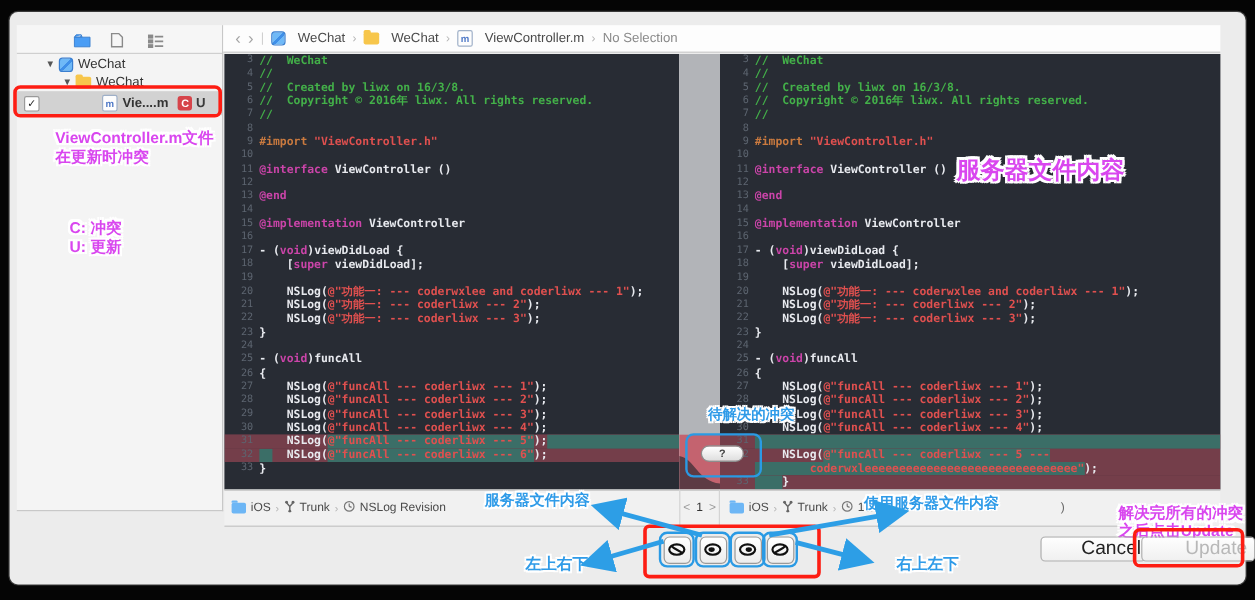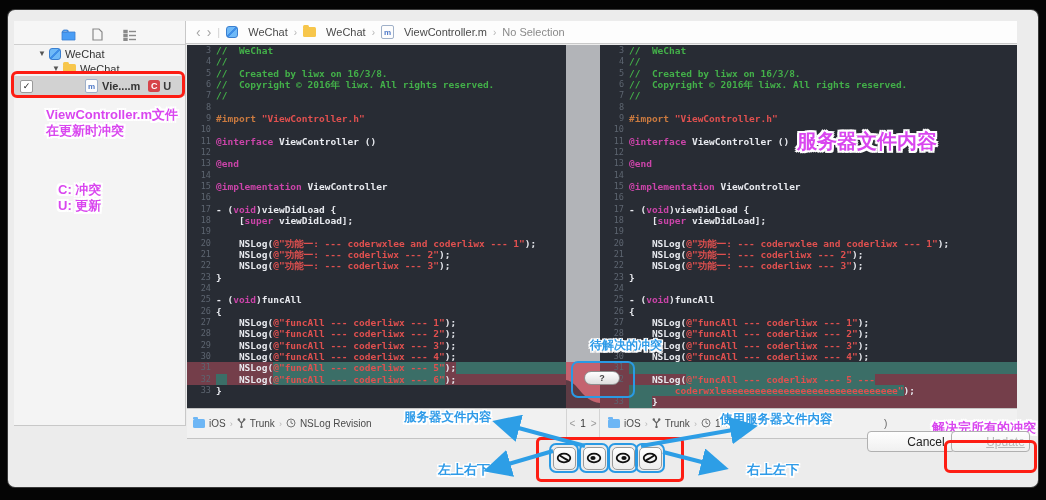--- a/index.html
+++ b/index.html
@@ -67,24 +67,24 @@
   .jb-chev{color:#9a9a9a;font-size:10px;}
   
   .mbtn-wrap{position:absolute;top:443px;width:30px;height:30px;border:2.5px solid #2a9ae4;border-radius:7px;
        box-sizing:border-box;display:flex;align-items:center;justify-content:center;background:transparent;}
   .mbtn{width:21px;height:21px;background:linear-gradient(#ffffff,#ededed);border:1px solid #9a9a9a;border-radius:5px;
        display:flex;align-items:center;justify-content:center;}
   .red-box{position:absolute;border:3.5px solid #fd1d13;border-radius:5px;box-sizing:border-box;}
   #redbox-buttons{left:536px;top:437px;width:148px;height:45px;}
   #redbox-update{left:944px;top:440px;width:93px;height:33px;border-width:3px;border-radius:6px;}
   #redbox-file{left:11px;top:71px;width:174px;height:27px;border-width:3px;border-radius:6px;}
-  .push-btn{position:absolute;top:431px;height:21px;background:linear-gradient(#fefefe,#f0f0f0);
-       border:1px solid #b0b0b0;border-radius:4px;font-size:12px;display:flex;align-items:center;justify-content:center;box-sizing:border-box;padding-left:30px;}
+  .push-btn{position:absolute;top:447px;height:21px;background:linear-gradient(#fefefe,#f0f0f0);
+       border:1px solid #b0b0b0;border-radius:4px;font-size:16px;display:flex;align-items:center;justify-content:center;box-sizing:border-box;padding-left:30px;}
   #cancel-btn{left:867px;width:88px;color:#222;}
-  #update-btn{left:951px;width:79px;color:#b8b8b8;text-decoration:underline;}
+  #update-btn{left:951px;width:95px;color:#b8b8b8;}
   
   .annot-red{position:absolute;color:#d946ef;font-weight:bold;
       text-shadow:-2px -2px 0 #fff,2px -2px 0 #fff,-2px 2px 0 #fff,2px 2px 0 #fff,0 -2px 0 #fff,0 2px 0 #fff,-2px 0 0 #fff,2px 0 0 #fff;}
   .annot-blue{position:absolute;color:#2f9be8;font-weight:bold;
       text-shadow:-1.5px -1.5px 0 #fff,1.5px -1.5px 0 #fff,-1.5px 1.5px 0 #fff,1.5px 1.5px 0 #fff,0 -1.5px 0 #fff,0 1.5px 0 #fff,-1.5px 0 0 #fff,1.5px 0 0 #fff;margin-left:16px;}
   #annot-file1{left:46px;top:106px;font-size:13px;}
   #annot-file2{left:46px;top:122px;font-size:13px;}
   #annot-c{left:58px;top:181px;font-size:13px;}
   #annot-u{left:58px;top:197px;font-size:13px;}
   #annot-local{left:346px;top:128px;font-size:28px;}

